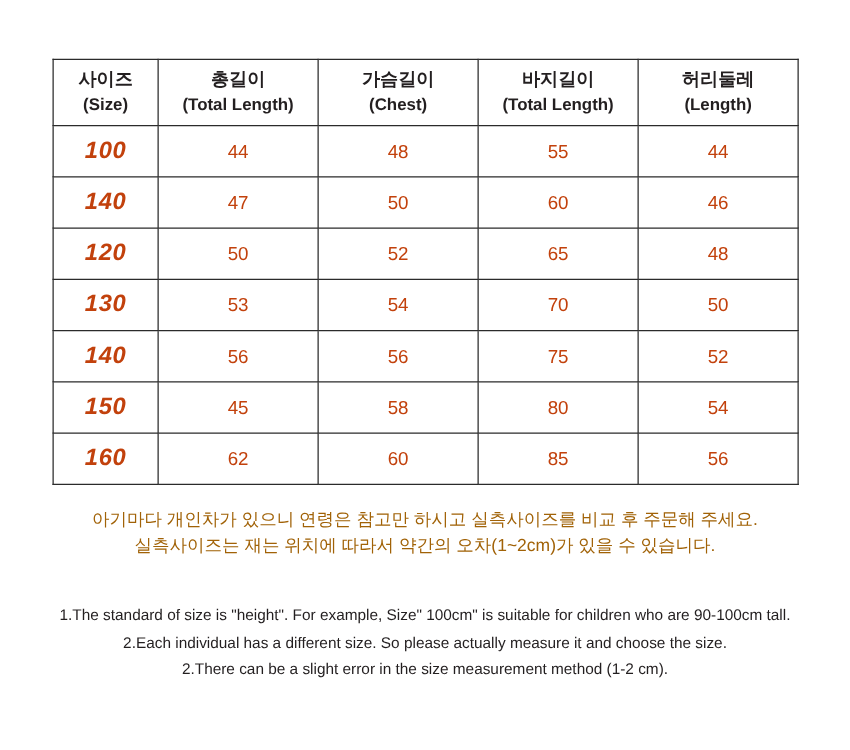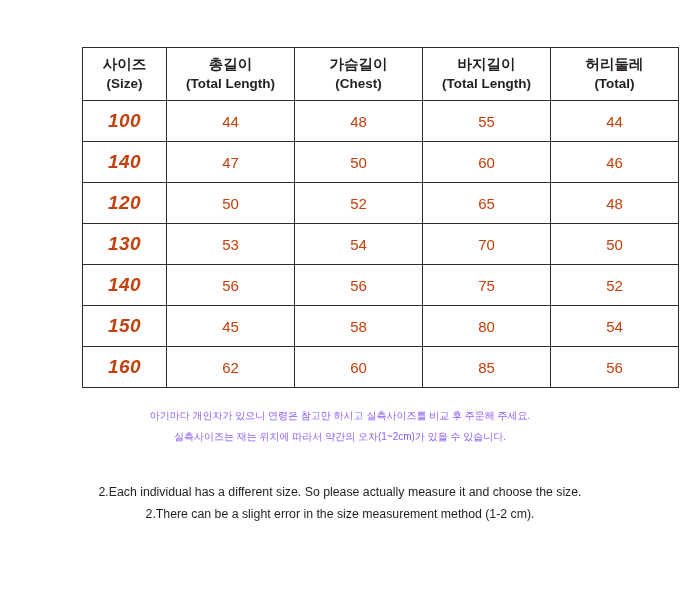--- a/index.html
+++ b/index.html
@@ -18,21 +18,20 @@
     position: relative;
     width: 680px;
     height: 600px;
     box-sizing: border-box;
   }
   .table-wrap {
     position: absolute;
     left: 42px;
     top: 47px;
     width: 596px;
-    margin-left: 40px;
   }
   table.size-table {
     border-collapse: collapse;
     width: 596px;
     table-layout: fixed;
   }
   table.size-table td, table.size-table th {
     border: 1px solid #2b2b2b;
     text-align: center;
     vertical-align: middle;
@@ -64,22 +63,22 @@
   }
   col.c-size { width: 84px; }
   col.c-col  { width: 128px; }
 
   .notes-red {
     position: absolute;
     left: 0;
     top: 405px;
     width: 680px;
     text-align: center;
-    color: #8b5cf6;
-    font-size: 10px;
+    color: #a16207;
+    font-size: 14px;
     line-height: 21px;
   }
   .notes-red div {
     white-space: nowrap;
   }
   .notes-black {
     position: absolute;
     left: 0;
     top: 482px;
     width: 680px;
@@ -119,21 +118,21 @@
           <th>
             <span>가슴길이</span>
             <span class="sub">(Chest)</span>
           </th>
           <th>
             <span>바지길이</span>
             <span class="sub">(Total Length)</span>
           </th>
           <th>
             <span>허리둘레</span>
-            <span class="sub">(Total)</span>
+            <span class="sub">(Length)</span>
           </th>
         </tr>
       </thead>
       <tbody>
         <tr class="body-row">
           <td class="size-cell">100</td>
           <td>44</td>
           <td>48</td>
           <td>55</td>
           <td>44</td>
@@ -183,17 +182,18 @@
       </tbody>
     </table>
   </div>
 
   <div class="notes-red">
     <div>아기마다 개인차가 있으니 연령은 참고만 하시고 실측사이즈를 비교 후 주문해 주세요.</div>
     <div>실측사이즈는 재는 위치에 따라서 약간의 오차(1~2cm)가 있을 수 있습니다.</div>
   </div>
 
   <div class="notes-black">
+    <div>1.The standard of size is "height". For example,  Size" 100cm" is suitable for children who are 90-100cm tall.</div>
     <div>2.Each individual has a different size. So please actually measure it and choose the size.</div>
     <div>2.There can be a slight error in the size measurement method (1-2 cm).</div>
   </div>
 
 </div>
 
 </body></html>

